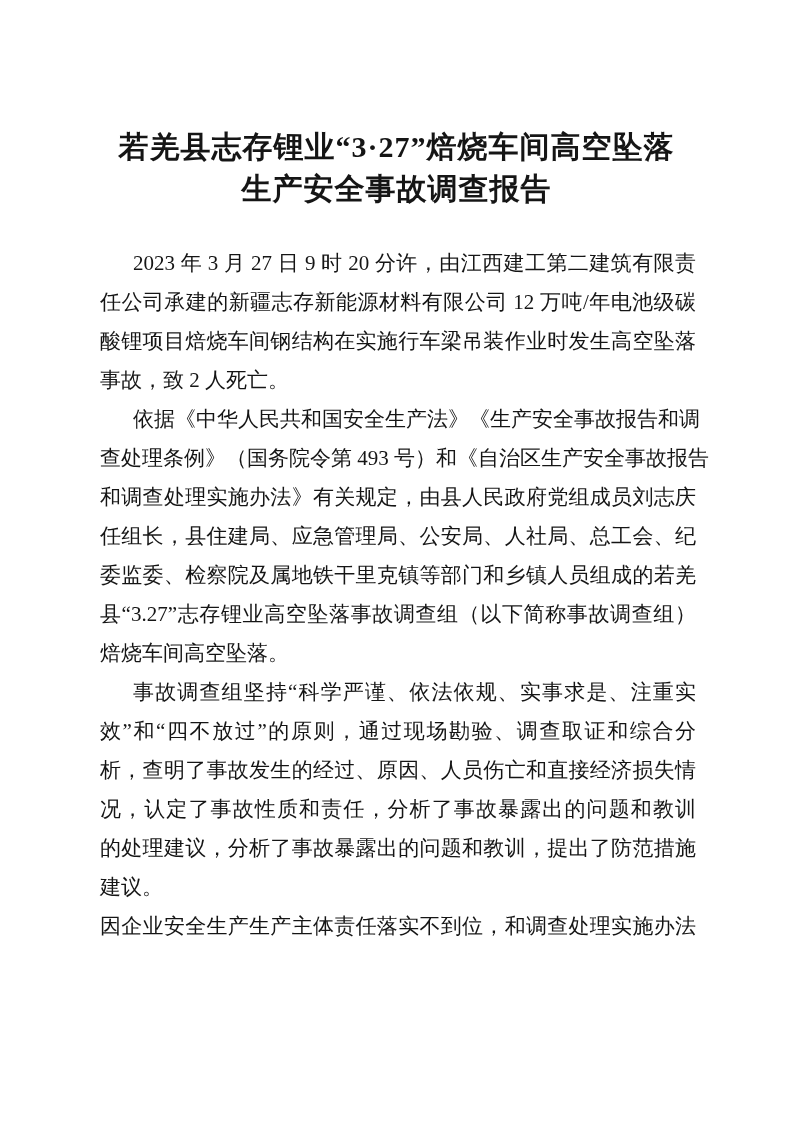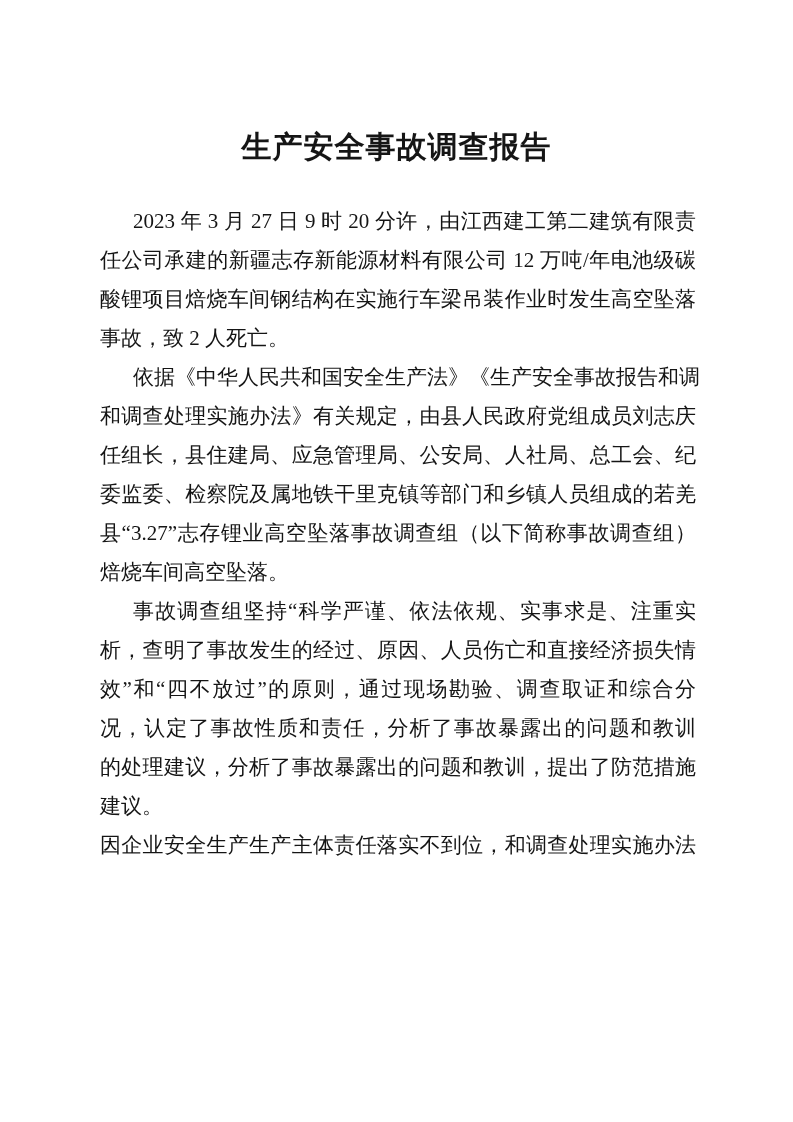--- a/index.html
+++ b/index.html
@@ -49,45 +49,47 @@
   .line.indent {
     text-indent: 33px;
   }
 </style>
 </head>
 <body>
 
 <div class="page">
 
   <div class="title-block">
+    <div class="title-line">若羌县志存锂业“3·27”焙烧车间高空坠落</div>
     <div class="title-line">生产安全事故调查报告</div>
   </div>
 
   <div class="content">
 
     <div class="para">
       <div class="line indent">2023 年 3 月 27 日 9 时 20 分许，由江西建工第二建筑有限责</div>
       <div class="line">任公司承建的新疆志存新能源材料有限公司 12 万吨/年电池级碳</div>
       <div class="line">酸锂项目焙烧车间钢结构在实施行车梁吊装作业时发生高空坠落</div>
       <div class="line short">事故，致 2 人死亡。</div>
     </div>
 
     <div class="para">
       <div class="line indent">依据《中华人民共和国安全生产法》《生产安全事故报告和调</div>
+      <div class="line">查处理条例》（国务院令第 493 号）和《自治区生产安全事故报告</div>
       <div class="line">和调查处理实施办法》有关规定，由县人民政府党组成员刘志庆</div>
       <div class="line">任组长，县住建局、应急管理局、公安局、人社局、总工会、纪</div>
       <div class="line">委监委、检察院及属地铁干里克镇等部门和乡镇人员组成的若羌</div>
       <div class="line">县“3.27”志存锂业高空坠落事故调查组（以下简称事故调查组）</div>
       <div class="line short">焙烧车间高空坠落。</div>
     </div>
 
     <div class="para">
       <div class="line indent">事故调查组坚持“科学严谨、依法依规、实事求是、注重实</div>
+      <div class="line">效”和“四不放过”的原则，通过现场勘验、调查取证和综合分</div>
       <div class="line">析，查明了事故发生的经过、原因、人员伤亡和直接经济损失情</div>
-      <div class="line">效”和“四不放过”的原则，通过现场勘验、调查取证和综合分</div>
       <div class="line">况，认定了事故性质和责任，分析了事故暴露出的问题和教训</div>
       <div class="line">的处理建议，分析了事故暴露出的问题和教训，提出了防范措施</div>
       <div class="line short">建议。</div>
     </div>
 
     <div class="para">
       <div class="line">因企业安全生产生产主体责任落实不到位，和调查处理实施办法</div>
     </div>
 
   </div>

